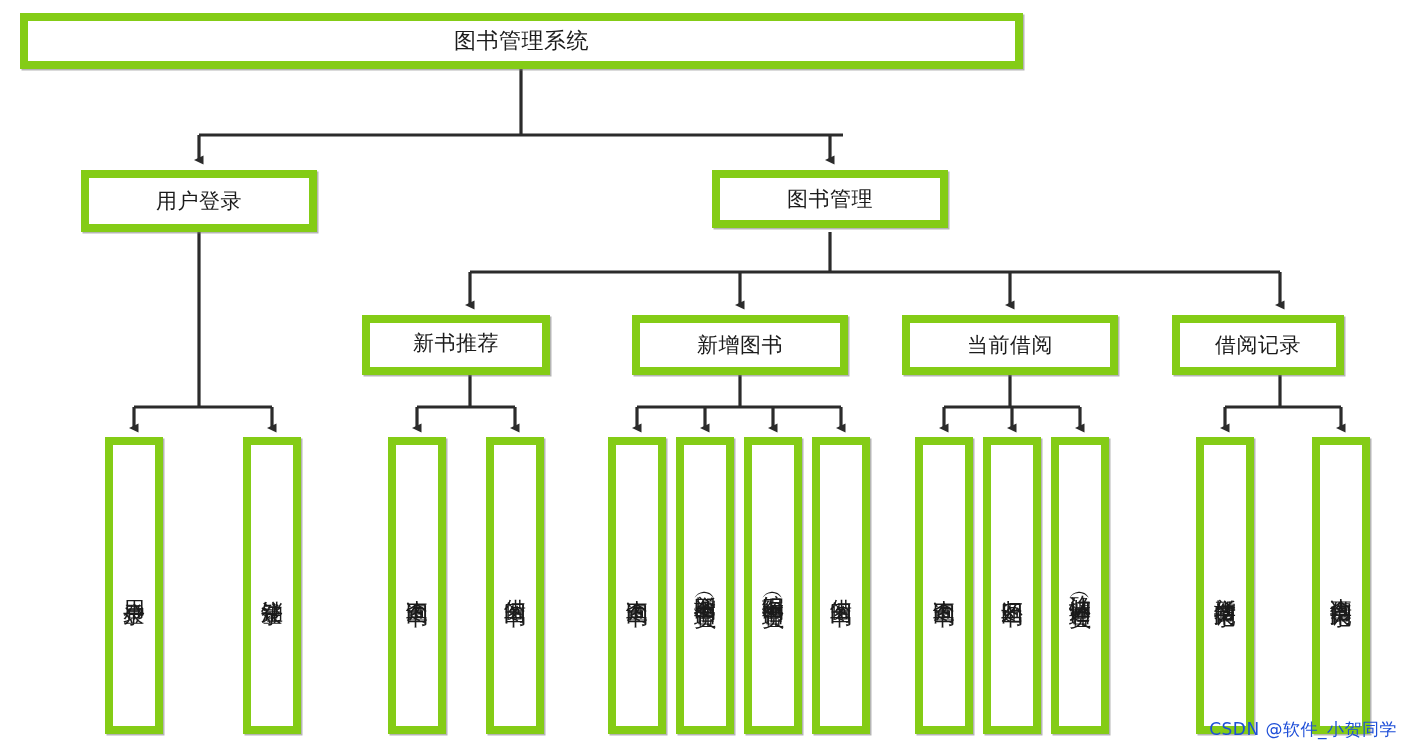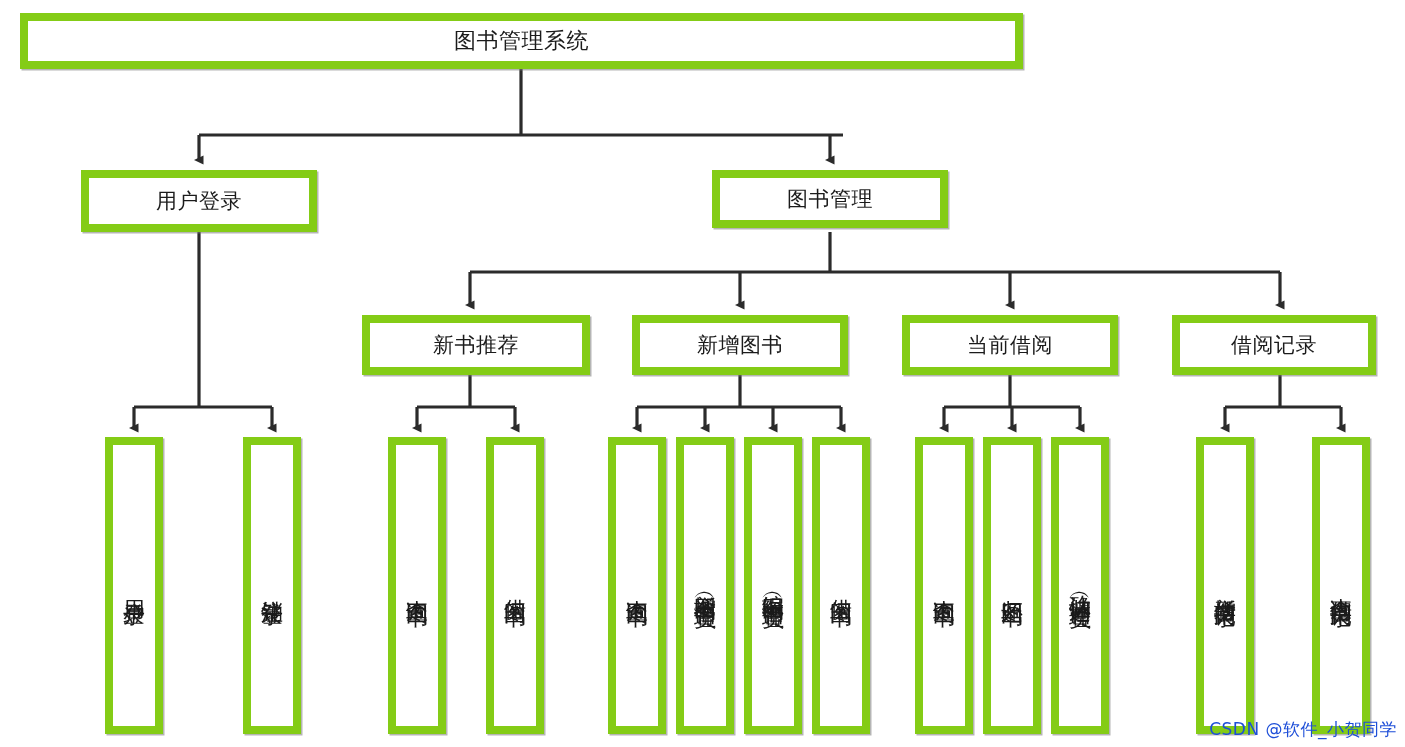--- a/index.html
+++ b/index.html
@@ -134,30 +134,30 @@
     <span class="label">图书管理系统</span>
   </div>
 
   <div class="node horizontal" style="left: 81px; top: 170px; width: 236px; height: 62px;">
     <span class="label">用户登录</span>
   </div>
   <div class="node horizontal" style="left: 712px; top: 170px; width: 236px; height: 58px;">
     <span class="label">图书管理</span>
   </div>
 
-  <div class="node horizontal" style="left: 362px; top: 315px; width: 228px; height: 60px;">
+  <div class="node horizontal" style="left: 362px; top: 315px; width: 188px; height: 60px; font-family: Liberation Mono, monospace;">
     <span class="label">新书推荐</span>
   </div>
   <div class="node horizontal" style="left: 632px; top: 315px; width: 216px; height: 60px;">
     <span class="label">新增图书</span>
   </div>
   <div class="node horizontal" style="left: 902px; top: 315px; width: 216px; height: 60px;">
     <span class="label">当前借阅</span>
   </div>
-  <div class="node horizontal" style="left: 1172px; top: 315px; width: 204px; height: 60px;">
+  <div class="node horizontal" style="left: 1172px; top: 315px; width: 172px; height: 60px;">
     <span class="label">借阅记录</span>
   </div>
 
   <div class="node vertical" style="left: 105px; top: 437px; width: 58px; height: 297px;">
     <span class="label">用户登录</span>
   </div>
   <div class="node vertical" style="left: 243px; top: 437px; width: 58px; height: 297px;">
     <span class="label">注销登录</span>
   </div>
   <div class="node vertical" style="left: 388px; top: 437px; width: 58px; height: 297px;">

